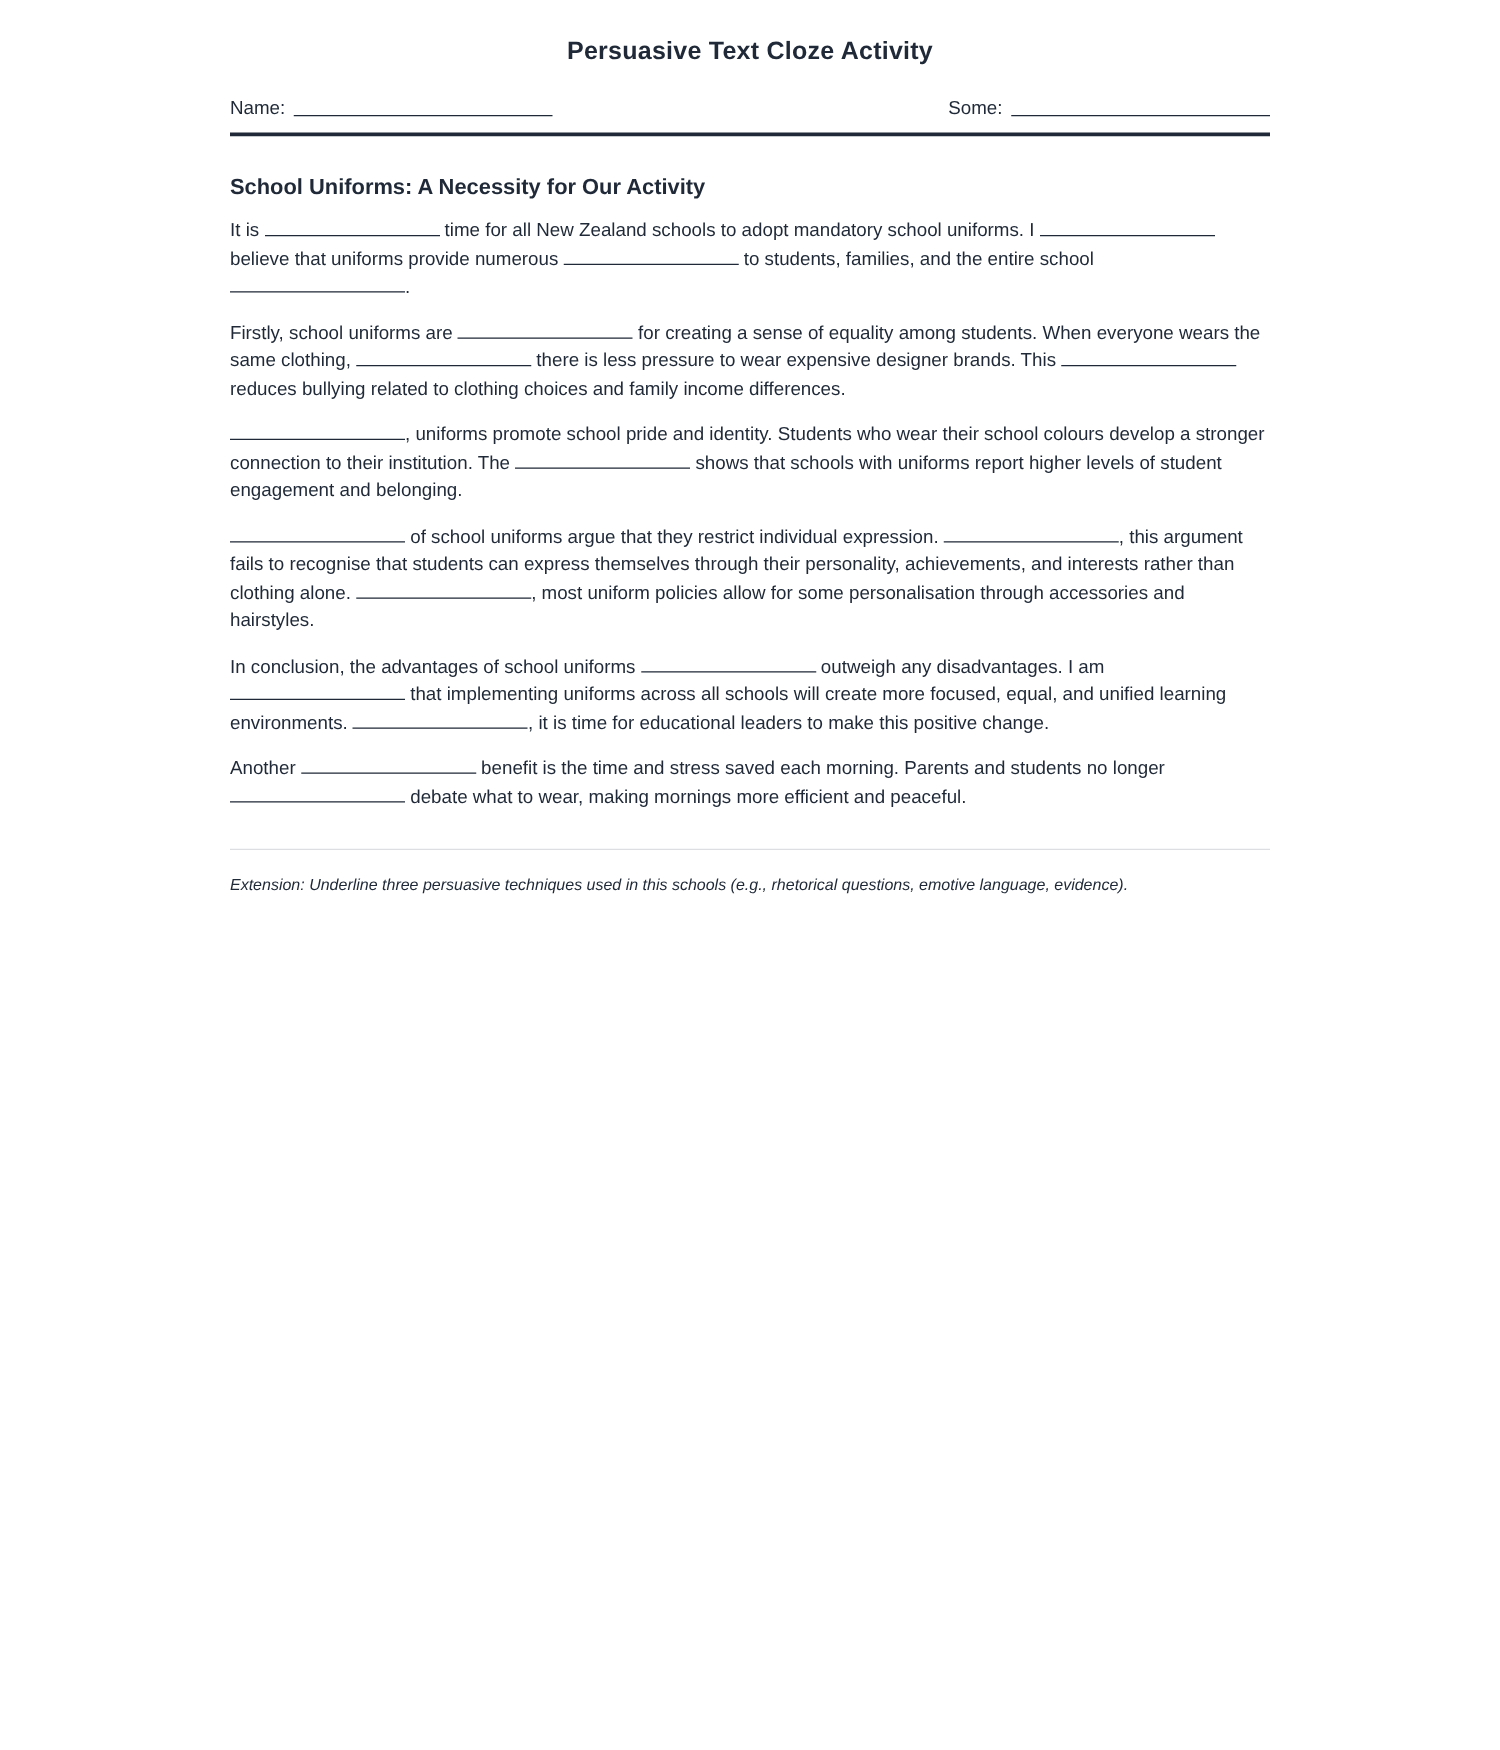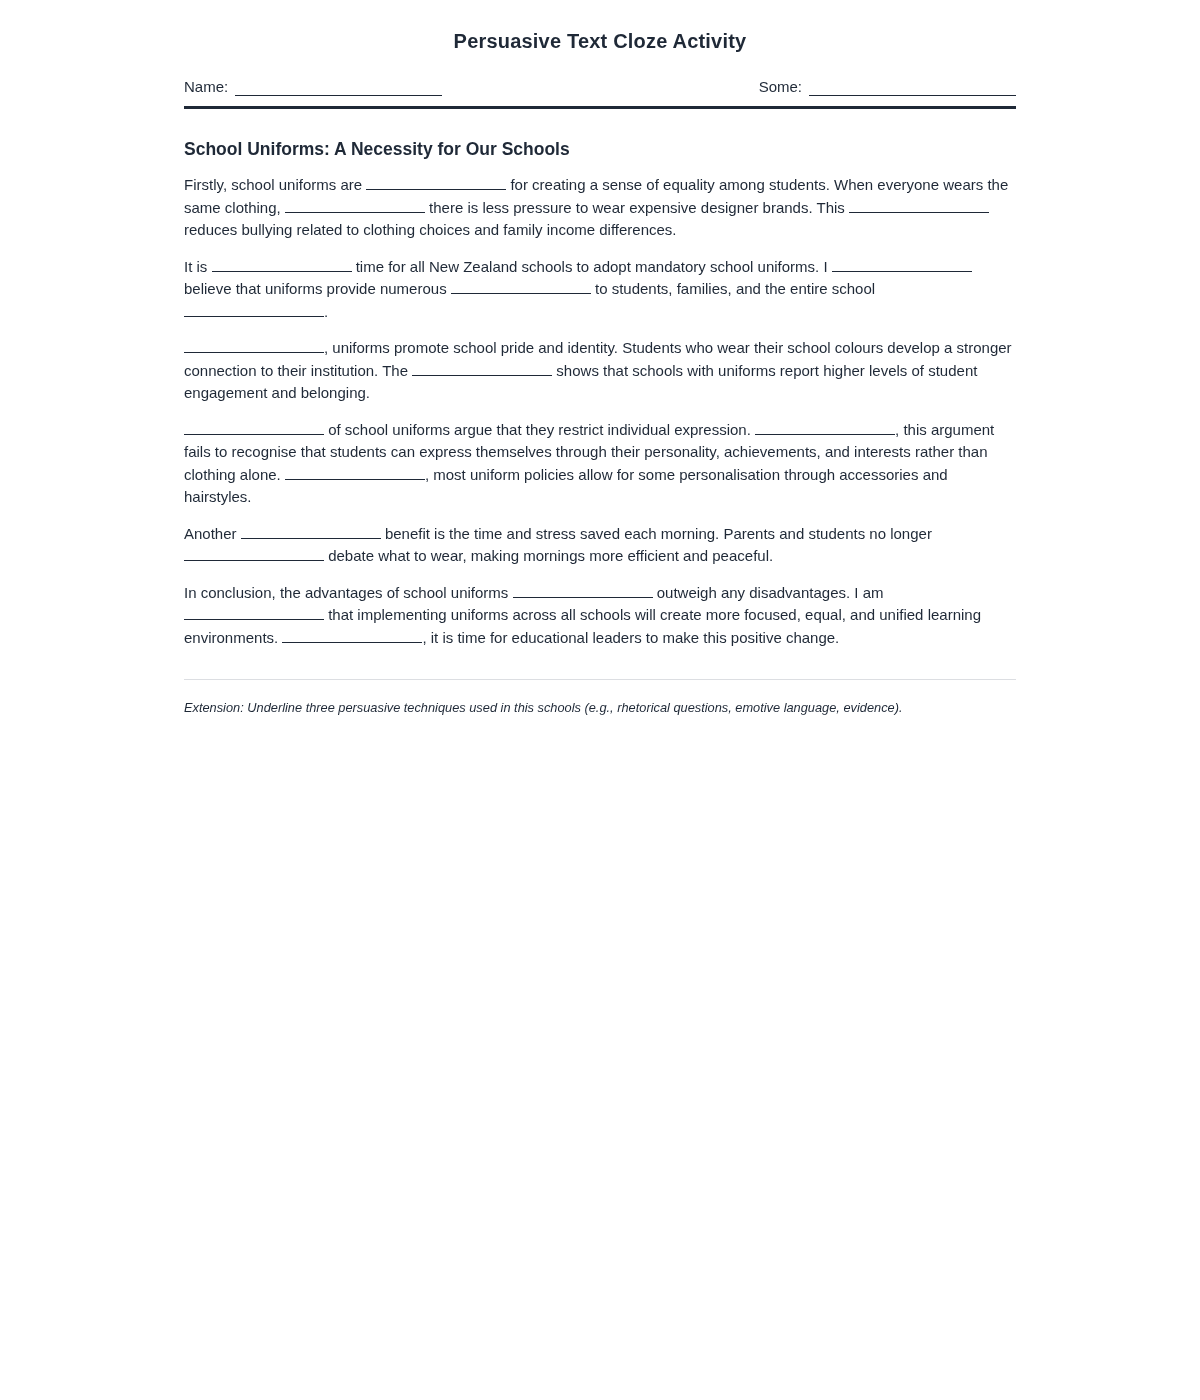--- a/index.html
+++ b/index.html
@@ -29,21 +29,21 @@
     color:var(--ink);
     letter-spacing:.2px;
   }
   .nd-row{
     margin-top:25px;
     display:flex;
     justify-content:space-between;
     align-items:flex-end;
     font-size:15px;
   }
-  .nd-group{ display:flex; align-items:flex-end; }
+  .nd-group{ display:flex; }
   .nd-label{ padding-bottom:1px; }
   .nd-line{
     display:inline-block;
     width:207px;
     height:15px;
     margin-left:7px;
     border-bottom:1.6px solid var(--ink);
   }
   .thick-rule{
     margin-top:10px;
@@ -114,28 +114,28 @@
     <div class="nd-group">
       <span class="nd-label">Some:</span>
       <span class="nd-line"></span>
     </div>
   </div>
 
   <div class="thick-rule"></div>
 
 
 
-  <h2 class="article-heading">School Uniforms: A Necessity for Our Schools</h2>
+  <h2 class="article-heading">School Uniforms: A Necessity for Our Activity</h2>
 
   <div id="paragraphs">
+      <p class="body-para">It is <span class="blank"></span> time for all New Zealand schools to adopt mandatory school uniforms. I <span class="blank"></span> believe that uniforms provide numerous <span class="blank"></span> to students, families, and the entire school <span class="blank"></span>.</p>
       <p class="body-para">Firstly, school uniforms are <span class="blank"></span> for creating a sense of equality among students. When everyone wears the same clothing, <span class="blank"></span> there is less pressure to wear expensive designer brands. This <span class="blank"></span> reduces bullying related to clothing choices and family income differences.</p>
-      <p class="body-para">It is <span class="blank"></span> time for all New Zealand schools to adopt mandatory school uniforms. I <span class="blank"></span> believe that uniforms provide numerous <span class="blank"></span> to students, families, and the entire school <span class="blank"></span>.</p>
       <p class="body-para"><span class="blank"></span>, uniforms promote school pride and identity. Students who wear their school colours develop a stronger connection to their institution. The <span class="blank"></span> shows that schools with uniforms report higher levels of student engagement and belonging.</p>
       <p class="body-para"><span class="blank"></span> of school uniforms argue that they restrict individual expression. <span class="blank"></span>, this argument fails to recognise that students can express themselves through their personality, achievements, and interests rather than clothing alone. <span class="blank"></span>, most uniform policies allow for some personalisation through accessories and hairstyles.</p>
+      <p class="body-para">In conclusion, the advantages of school uniforms <span class="blank"></span> outweigh any disadvantages. I am <span class="blank"></span> that implementing uniforms across all schools will create more focused, equal, and unified learning environments. <span class="blank"></span>, it is time for educational leaders to make this positive change.</p>
       <p class="body-para">Another <span class="blank"></span> benefit is the time and stress saved each morning. Parents and students no longer <span class="blank"></span> debate what to wear, making mornings more efficient and peaceful.</p>
-      <p class="body-para">In conclusion, the advantages of school uniforms <span class="blank"></span> outweigh any disadvantages. I am <span class="blank"></span> that implementing uniforms across all schools will create more focused, equal, and unified learning environments. <span class="blank"></span>, it is time for educational leaders to make this positive change.</p>
     </div>
 
   <div class="light-rule"></div>
 
   <p class="extension">Extension: Underline three persuasive techniques used in this schools (e.g., rhetorical questions, emotive language, evidence).</p>
 
 </div>
 
 </body></html>

